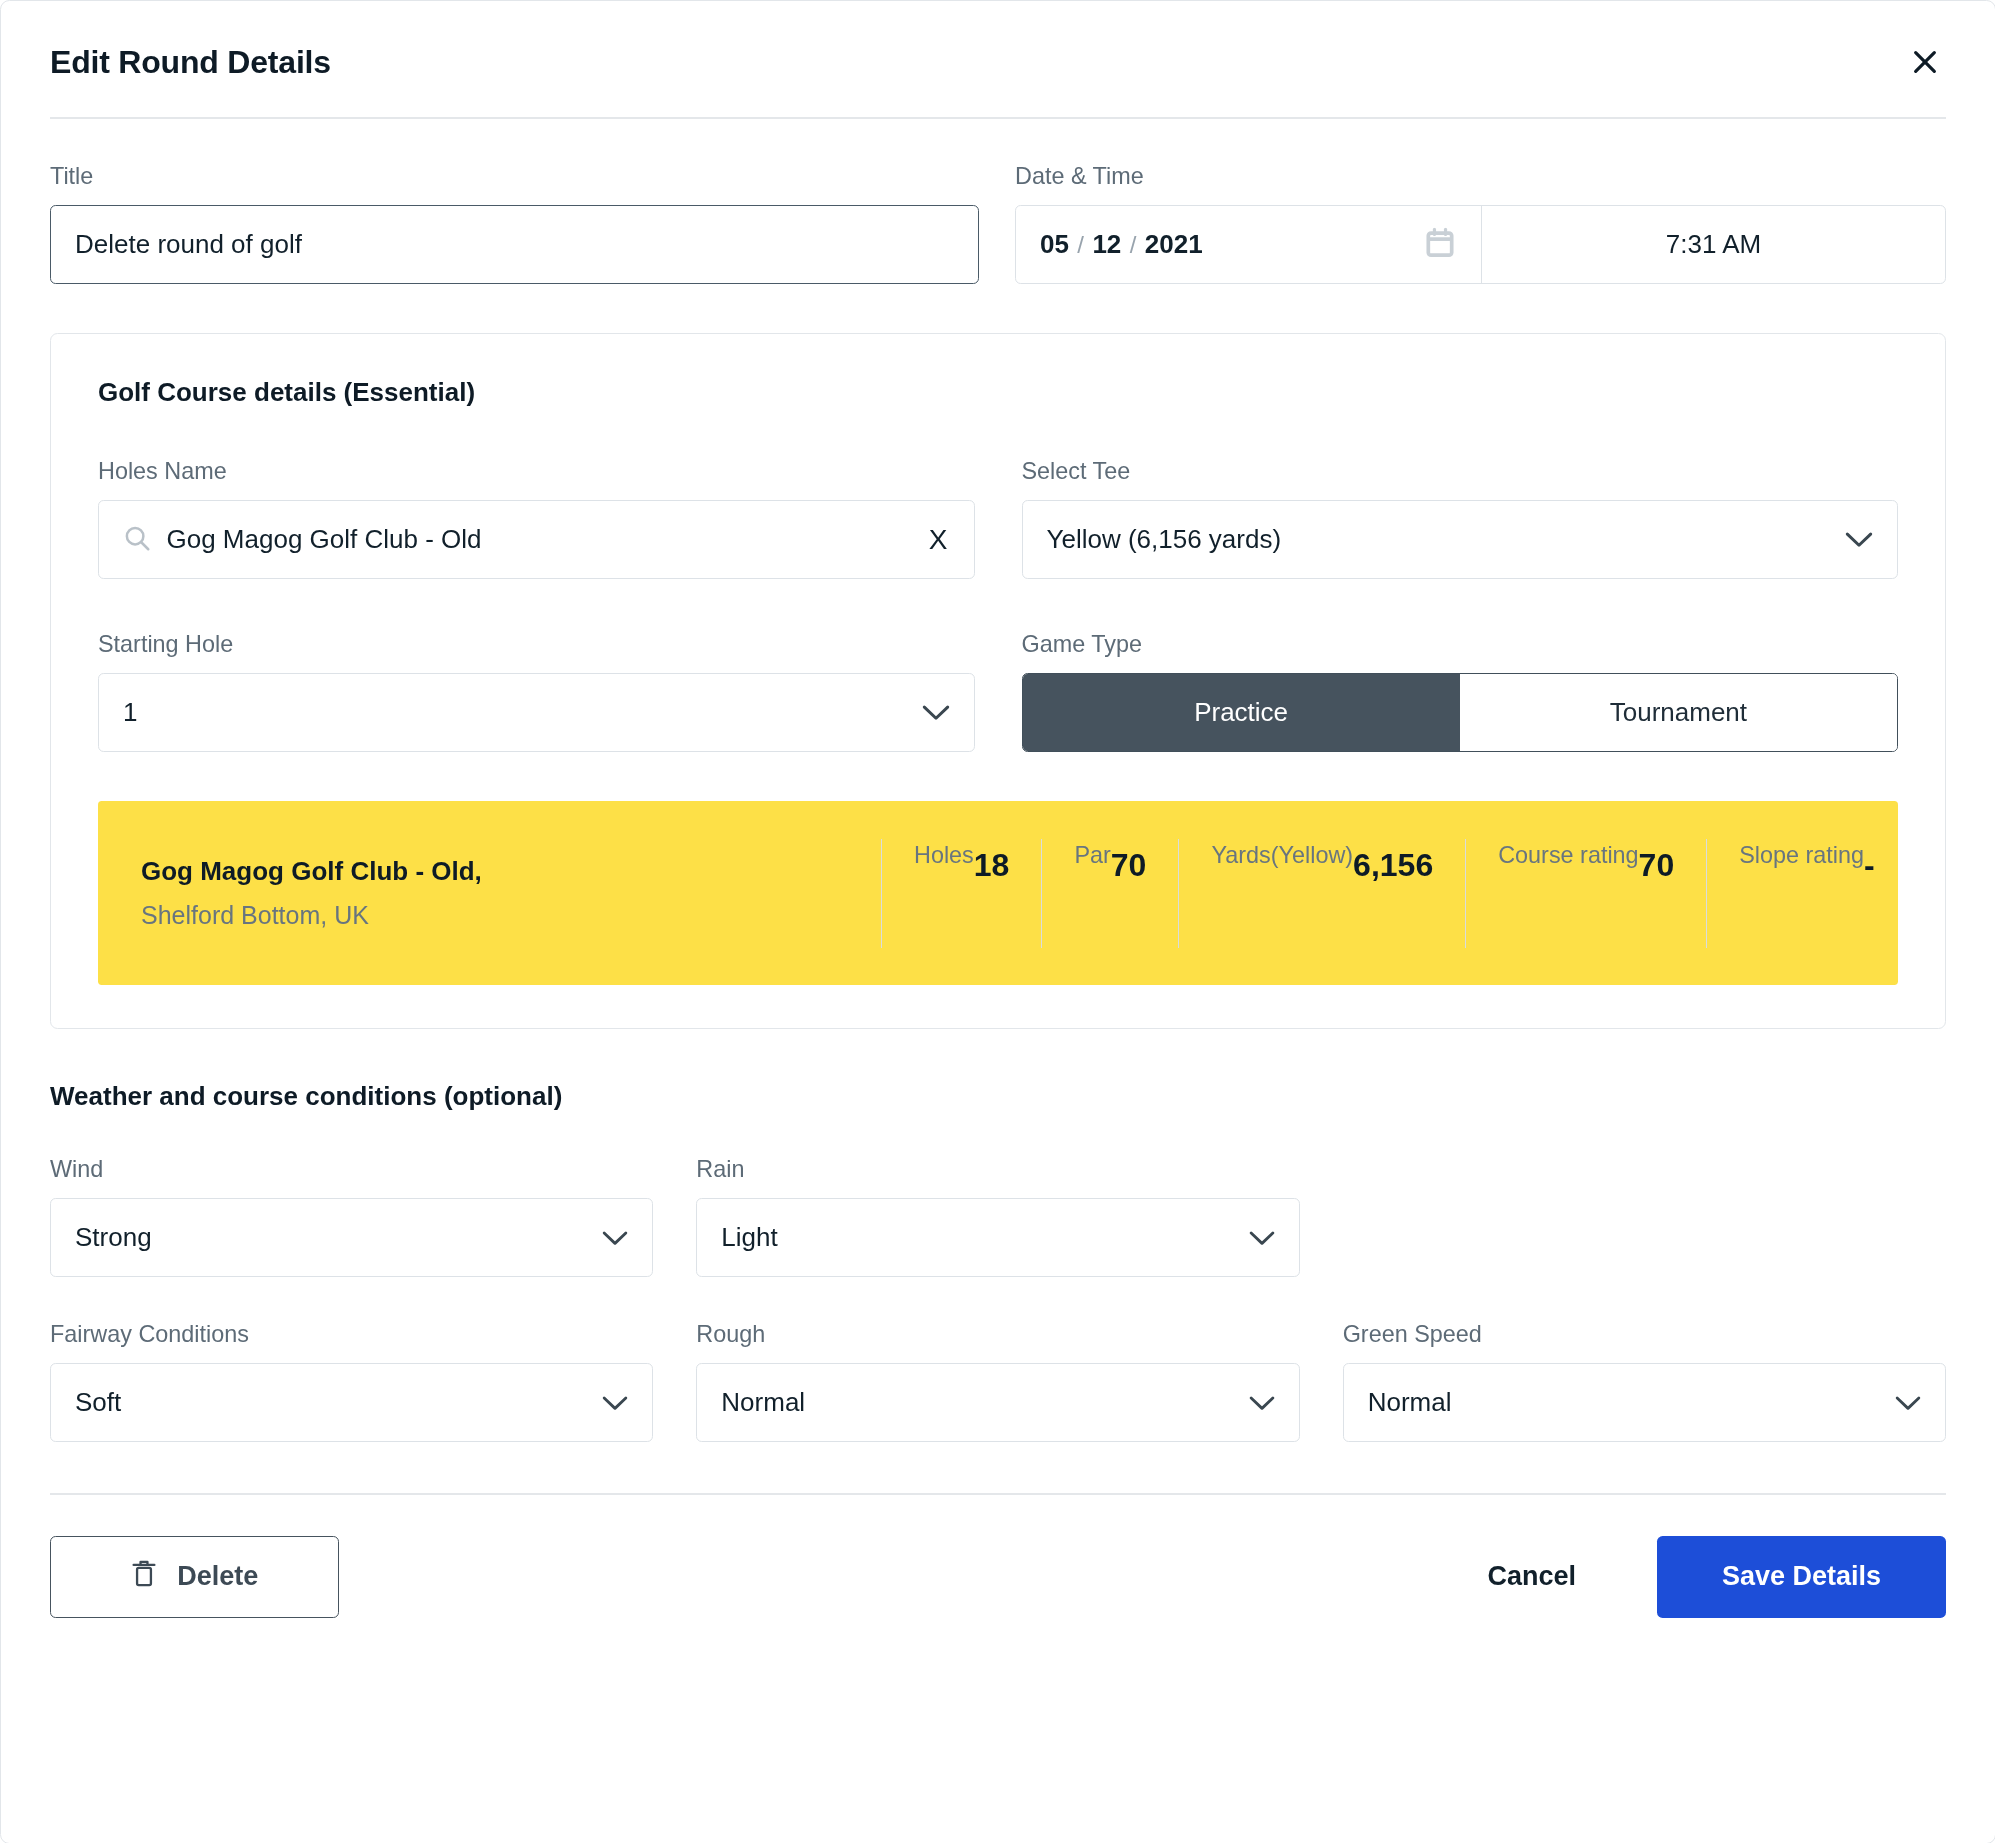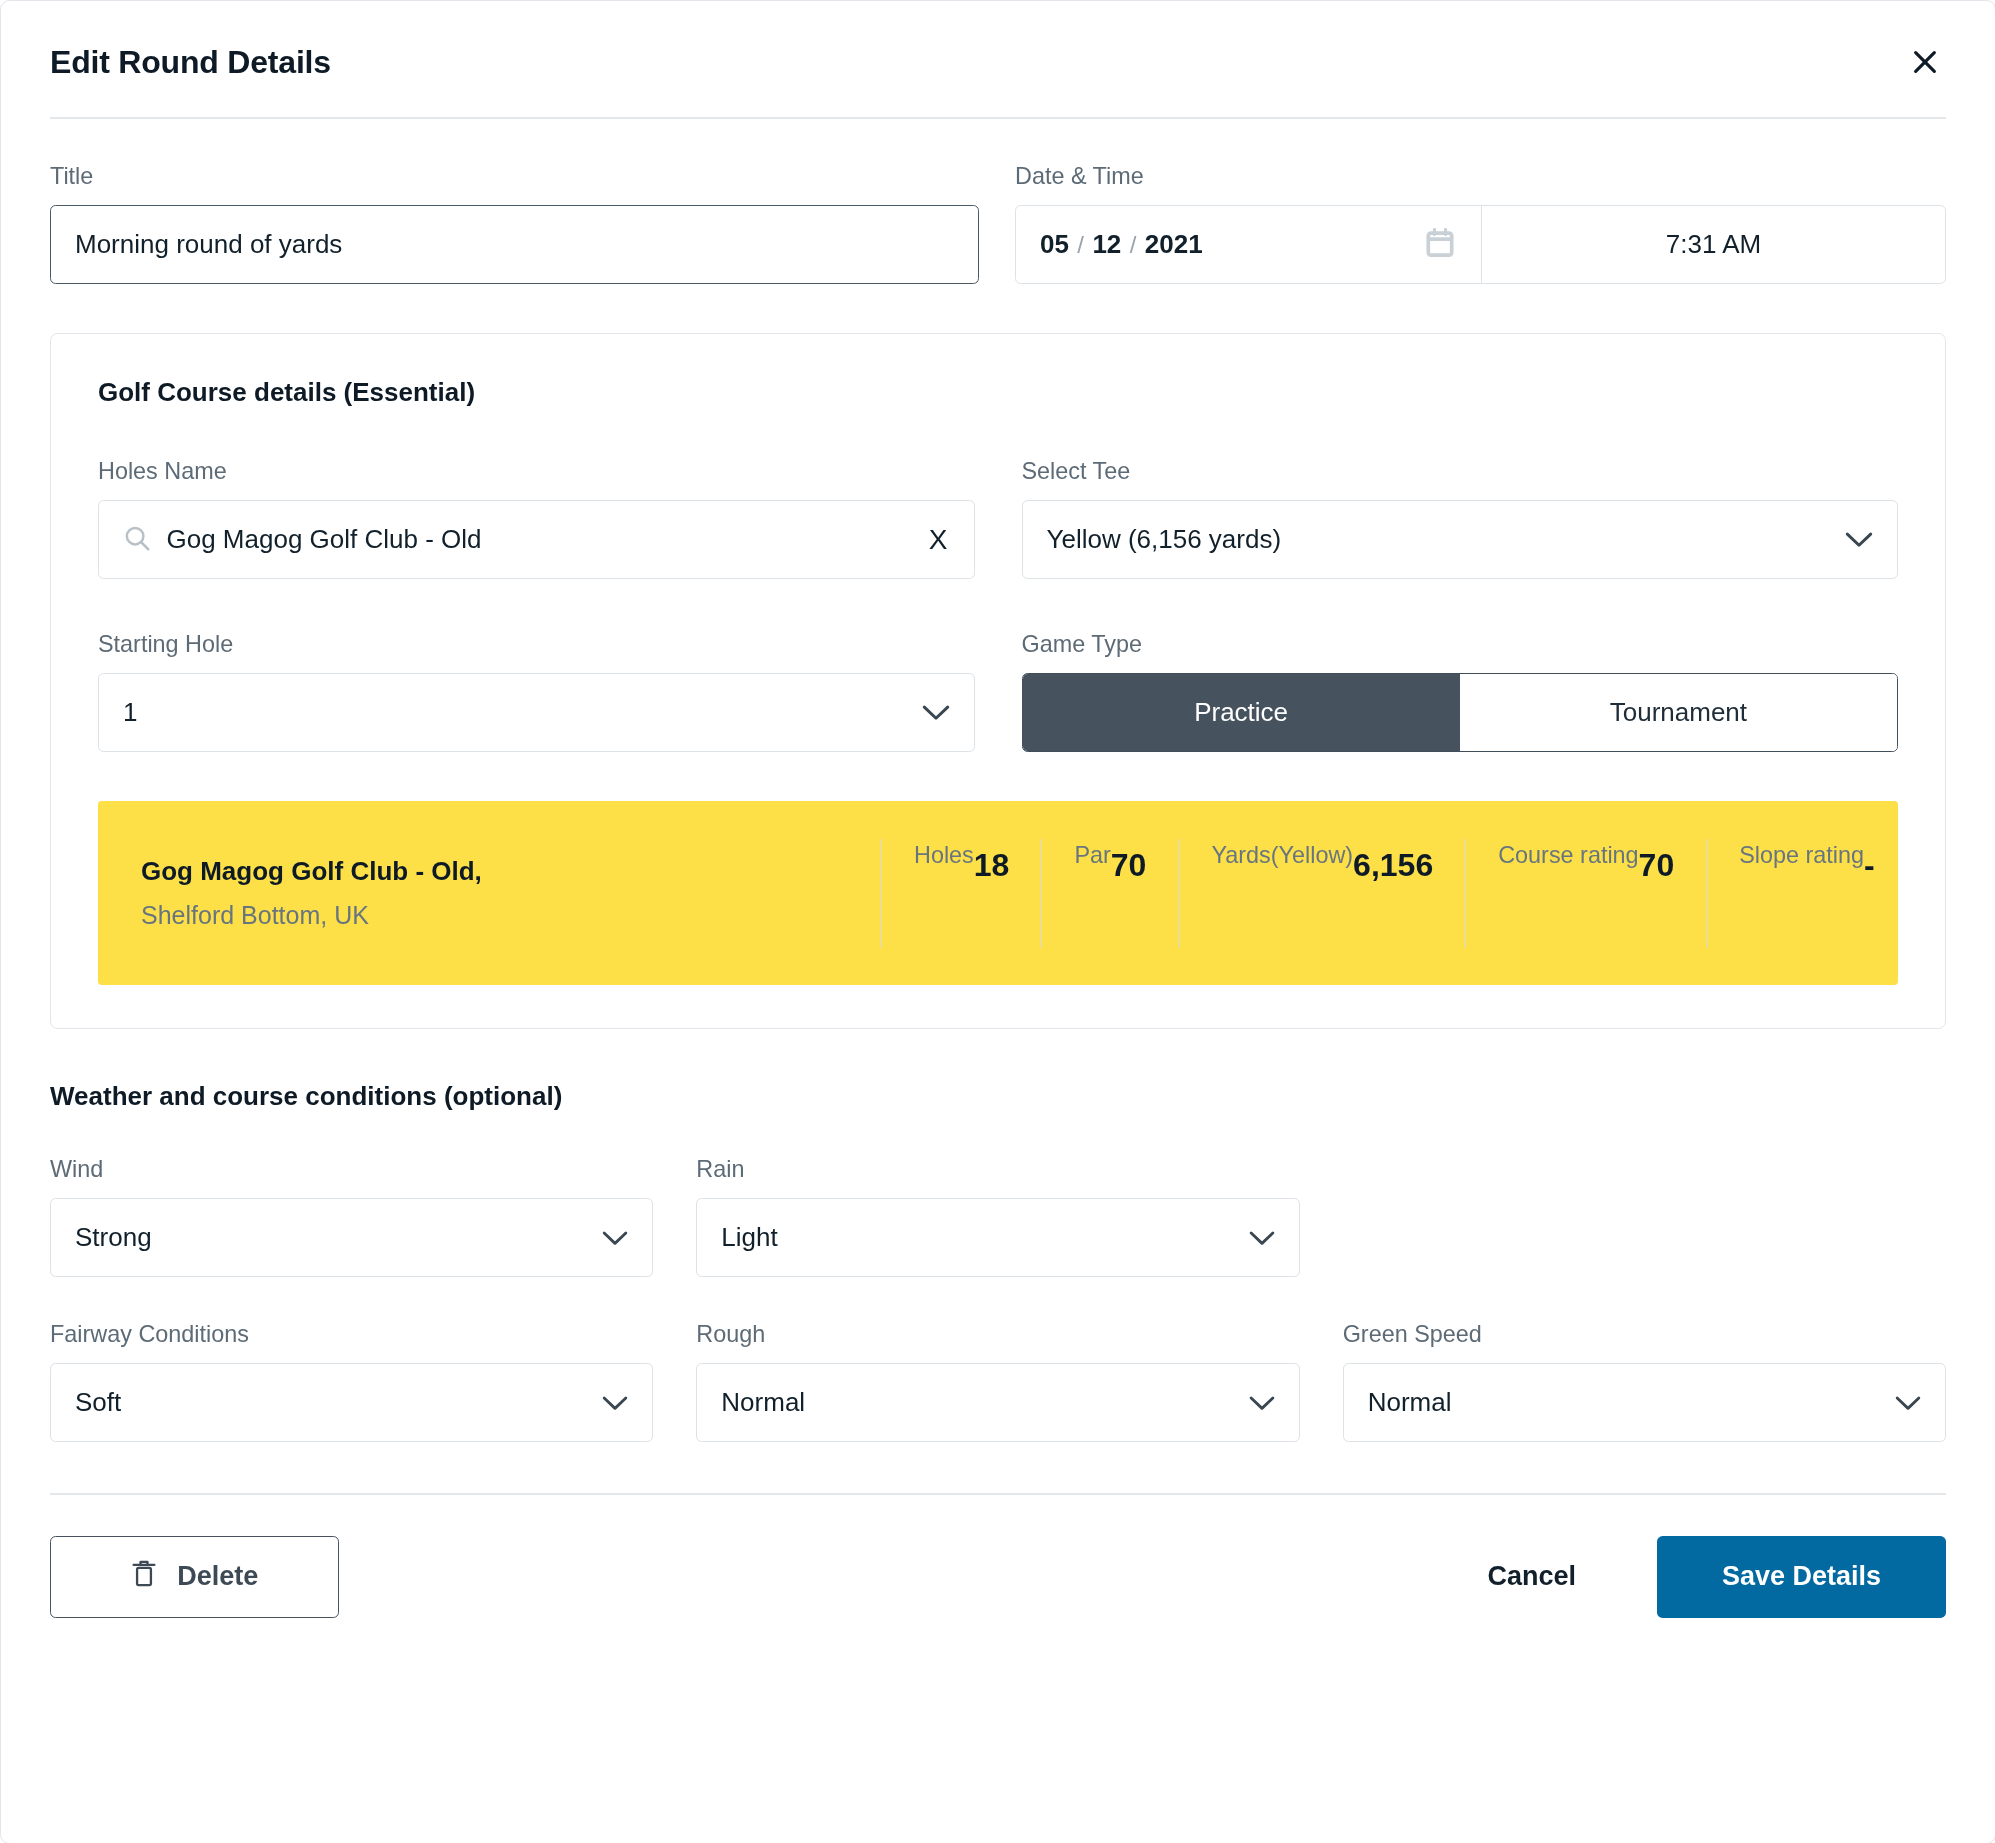--- a/index.html
+++ b/index.html
@@ -303,21 +303,21 @@
     font-weight: bold;
     color: #11202b;
     cursor: pointer;
     padding: 9.4px 17px;
   }
   .btn-save {
     height: 82px;
     min-width: 289px;
     border: none;
     border-radius: 5.6px;
-    background: #0369a1;
+    background: #1d4ed8;
     color: #ffffff;
     font-size: 27px;
     font-weight: bold;
     cursor: pointer;
     padding: 0 37px;
   }
 </style>
 </head>
 <body>
 
@@ -332,21 +332,21 @@
       </svg>
     </button>
   </div>
   <div class="header-rule"></div>
 
   <div class="top-row">
 
     <div class="col-title">
       <span class="field-label">Title</span>
       <div class="control focused">
-        <span>Morning round of yards</span>
+        <span>Delete round of golf</span>
       </div>
     </div>
 
     <div class="col-datetime">
       <span class="field-label">Date &amp; Time</span>
       <div class="datetime-box">
         <div class="date-part">
           <span class="date-seg">05</span>
           <span class="date-sep">/</span>
           <span class="date-seg">12</span>

